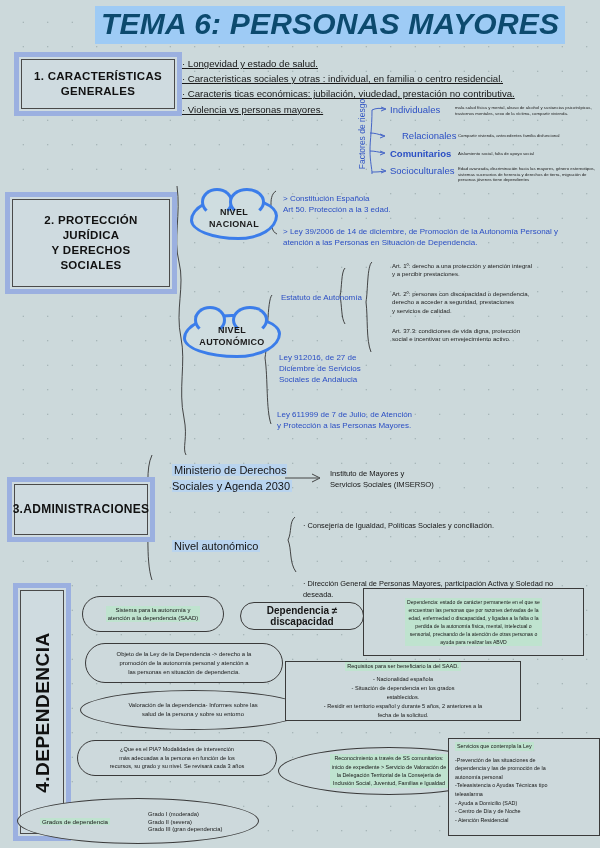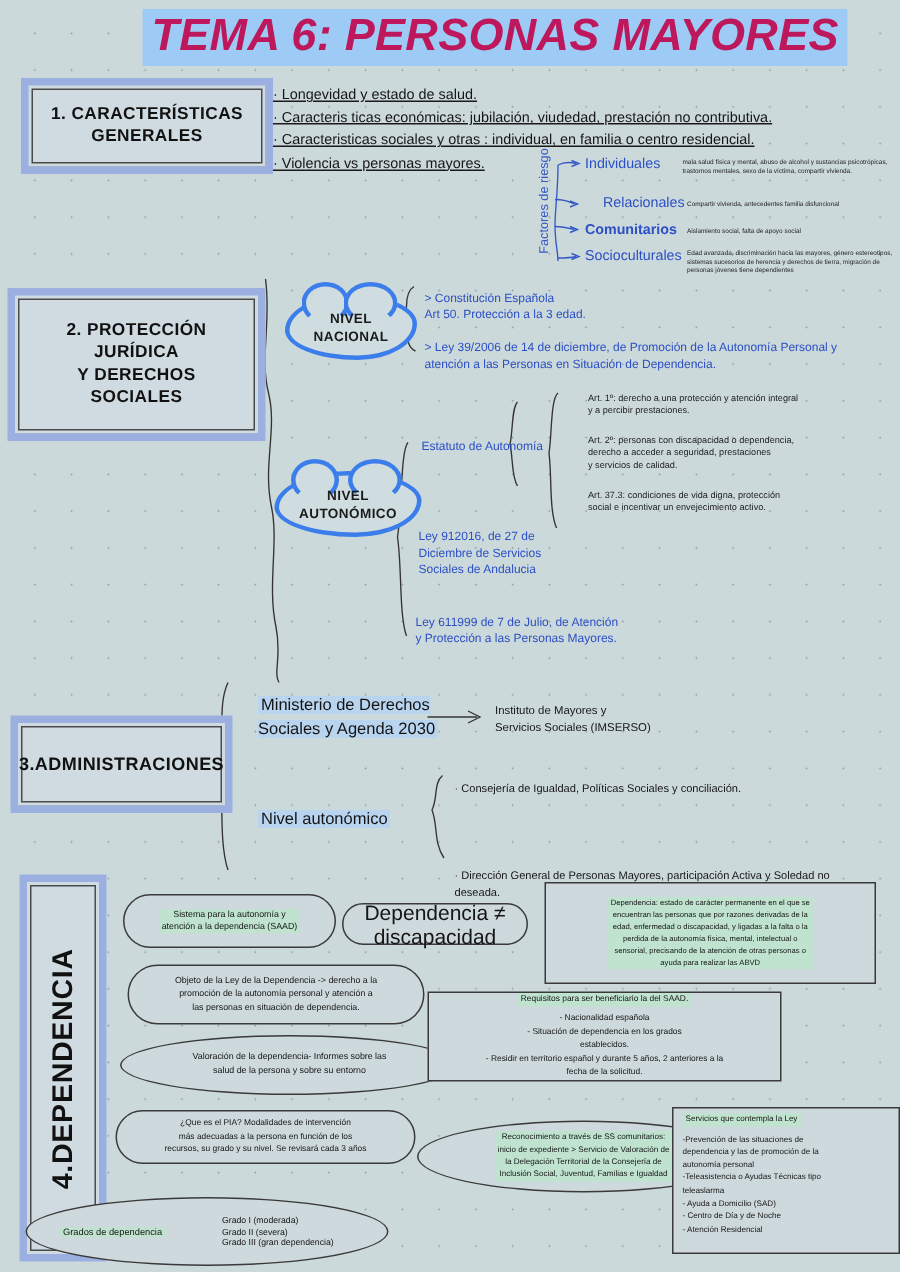--- a/index.html
+++ b/index.html
@@ -11,21 +11,21 @@
     background-position:11px 10px;
     font-family:"Liberation Sans", sans-serif;
     color:#1a1a1a;
   }
   .abs{position:absolute;}
   
   #title-wrap{left:95px;top:6px;width:420px;height:40px;}
   #page-title{
     display:inline-block;
     background:#9ecbf5;
-    color:#be185d;
+    color:#0c4a6e;
     font-style:italic;font-weight:bold;
     font-size:30px;letter-spacing:0.2px;
     padding:1px 6px 3px 6px;
     line-height:34px;
     white-space:nowrap;
   }
   
   .sec-box{
     background:#cfdbe0;
     border:5px solid #9bb0e0;
@@ -139,22 +139,22 @@
   <span id="page-title">TEMA 6: PERSONAS MAYORES</span>
 </div>
 
 <div class="abs sec-box" id="sec1">
   <span style="white-space:pre-line">1. CARACTERÍSTICAS
 GENERALES</span>
 </div>
 
 <div class="abs" id="char-list">
   <div>· Longevidad y estado de salud.</div>
+  <div>· Caracteristicas sociales y otras : individual, en familia o centro residencial.</div>
   <div>· Caracteris ticas económicas: jubilación, viudedad, prestación no contributiva.</div>
-  <div>· Caracteristicas sociales y otras : individual, en familia o centro residencial.</div>
   <div>· Violencia vs personas mayores.</div>
 </div>
 
 <div class="abs" id="risk-label">
   <span>Factores de riesgo</span>
 </div>
 
 <div class="risk-row" style="left:390px;top:104px;">
   <div class="risk-name">Individuales</div>
 </div>
@@ -238,21 +238,21 @@
 
 <div class="abs sec-box" id="sec4">
   <span class="vert">4.DEPENDENCIA</span>
 </div>
 
 <div class="shape round" style="left:82px;top:596px;width:128px;height:34px;font-size:5.9px;line-height:8.4px;padding:0 6px;">
   <span class="ghl" style="white-space:pre-line">Sistema para la autonomía y
 atención a la dependencia (SAAD)</span>
 </div>
 
-<div class="shape round" style="left:228px;top:602px;width:122px;height:26px;font-size:14px;">
+<div class="shape round" style="left:240px;top:602px;width:122px;height:26px;font-size:10px;font-weight:bold;">
   <span>Dependencia ≠ discapacidad</span>
 </div>
 
 <div class="shape round" style="left:85px;top:643px;width:180px;height:38px;font-size:5.9px;line-height:9px;padding:0 8px;">
   <span style="white-space:pre-line">Objeto de la Ley de la Dependencia -&gt; derecho a la
 promoción de la autonomía personal y atención a
 las personas en situación de dependencia.</span>
 </div>
 
 <div class="shape oval" style="left:80px;top:690px;width:196px;height:38px;font-size:5.9px;line-height:9px;padding:0 14px;">

